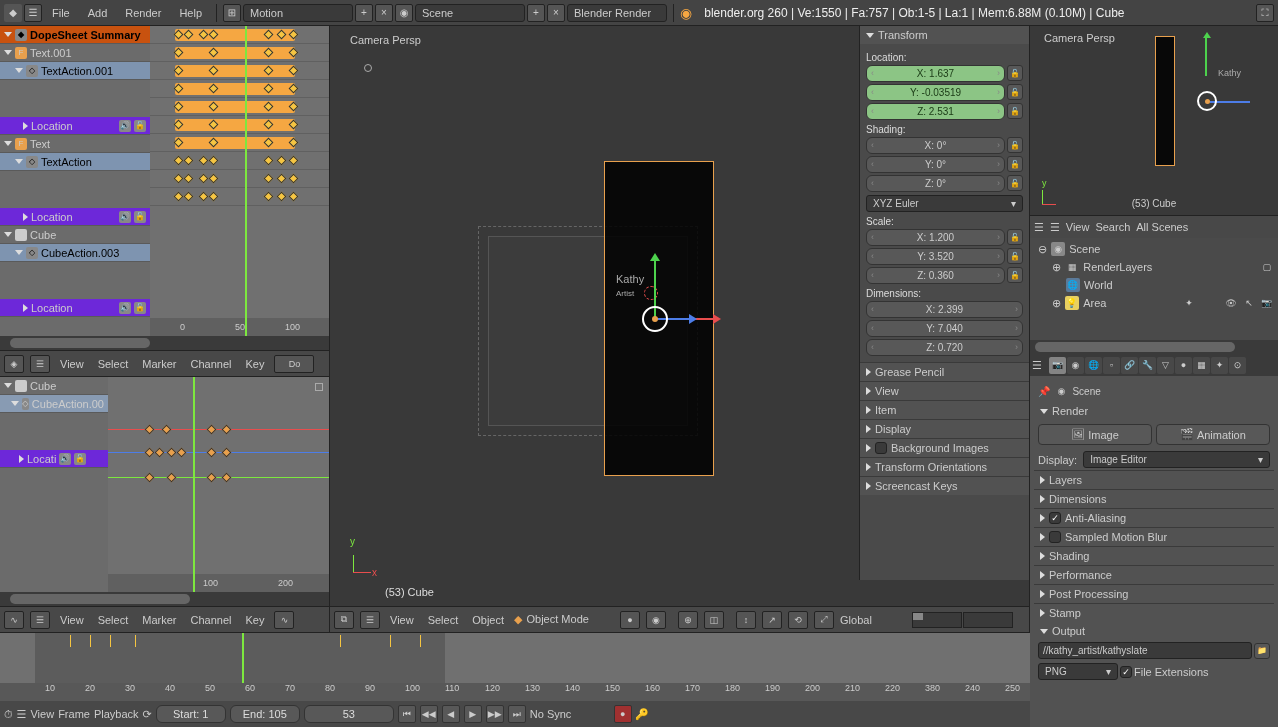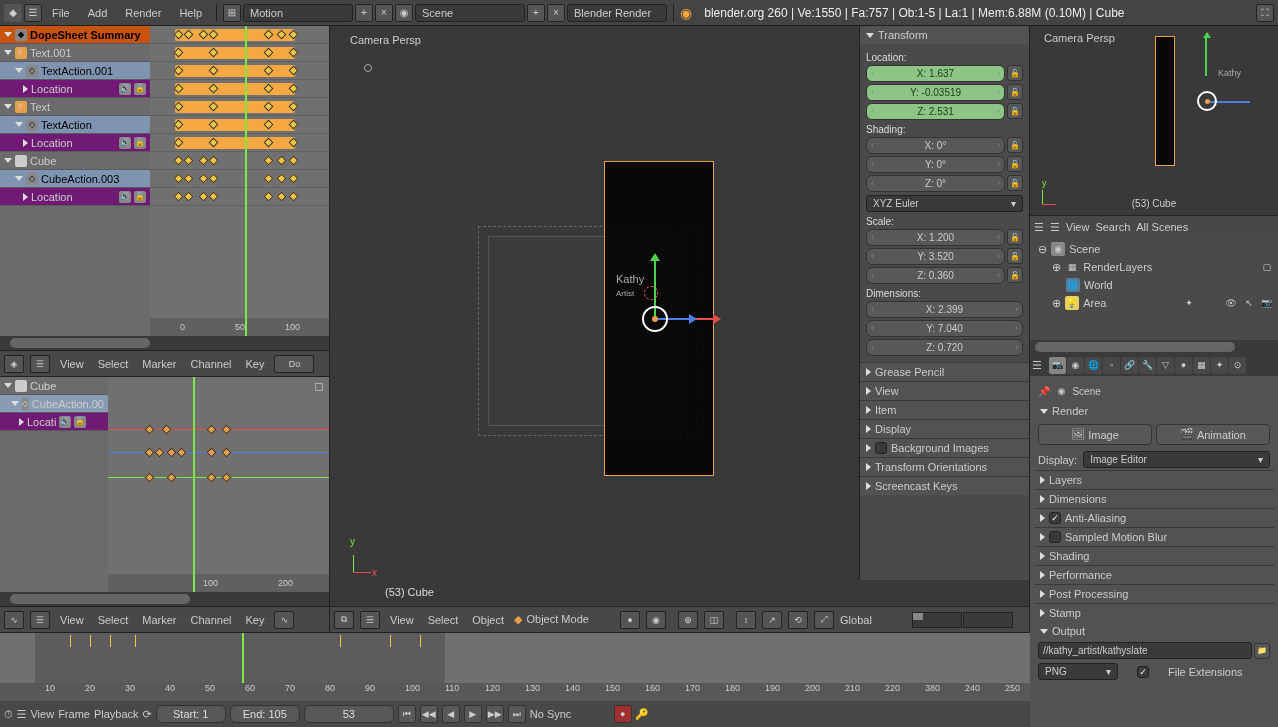--- a/index.html
+++ b/index.html
@@ -15,21 +15,21 @@
 
 .main-grid { display: grid; grid-template-columns: 330px 700px 248px; grid-template-rows: 350px 256px 95px; height: 701px; }
 
 
 .dopesheet { grid-column: 1; grid-row: 1; background: #6b6b6b; border-right: 1px solid #222; display: flex; flex-direction: column; }
 .ds-tree { width: 150px; background: #6b6b6b; }
 .ds-row { height: 18px; display: flex; align-items: center; padding: 0 4px; gap: 3px; border-bottom: 1px solid #5a5a5a; }
 .ds-summary { background: #c8520f; color: #000; font-weight: bold; }
 .ds-selected { background: #7e94b0; color: #000; }
 .ds-action { background: #889bb3; }
-.ds-channel { background: #701a75; }
+.ds-channel { background: #6d28d9; margin-top: 37px; }
 .tri-r { width: 0; height: 0; border-left: 5px solid #ddd; border-top: 4px solid transparent; border-bottom: 4px solid transparent; }
 .tri-d { width: 0; height: 0; border-top: 5px solid #ddd; border-left: 4px solid transparent; border-right: 4px solid transparent; }
 .small-ico { width: 12px; height: 12px; background: #888; border-radius: 2px; display:inline-flex; align-items:center; justify-content:center; font-size:8px;}
 .ds-body { display: flex; flex: 1; overflow: hidden; }
 .ds-keys { flex: 1; background: #707070; position: relative; }
 .key-row { height: 18px; position: relative; border-bottom: 1px solid #606060; }
 .key-strip { position: absolute; height: 12px; top: 3px; background: #f5a742; border-radius: 2px; }
 .key-d { position: absolute; width: 7px; height: 7px; top: 5px; background: #f5c542; border: 1px solid #333; transform: rotate(45deg); }
 .frame-cursor { position: absolute; top: 0; bottom: 0; width: 2px; background: #7de83f; z-index: 5; }
 .frame-label { position: absolute; bottom: 0; background: #7de83f; color: #000; padding: 1px 4px; font-size: 10px; transform: translateX(-50%); }
@@ -727,21 +727,21 @@
           <span>Stamp</span>
         </div>
     <div class="panel-hdr">
           <div class="tri-d"></div>
           <span>Output</span>
         </div>
     <div style="display:flex;gap:2px;align-items:center;margin:2px 4px">
           <div class="output-path" style="flex:1;margin:0">//kathy_artist/kathyslate</div>
           <div class="prop-lock">📁</div>
         </div>
-    <div style="display:flex;gap:19px;align-items:center;margin:4px">
+    <div style="display:flex;gap:2px;align-items:center;margin:4px">
           <div class="select-field" style="width:80px">
             <span>PNG</span>
             <span>▾</span>
           </div>
           <span class="chk">✓</span>
           <span>File Extensions</span>
         </div>
   </div>
 </div>
 

